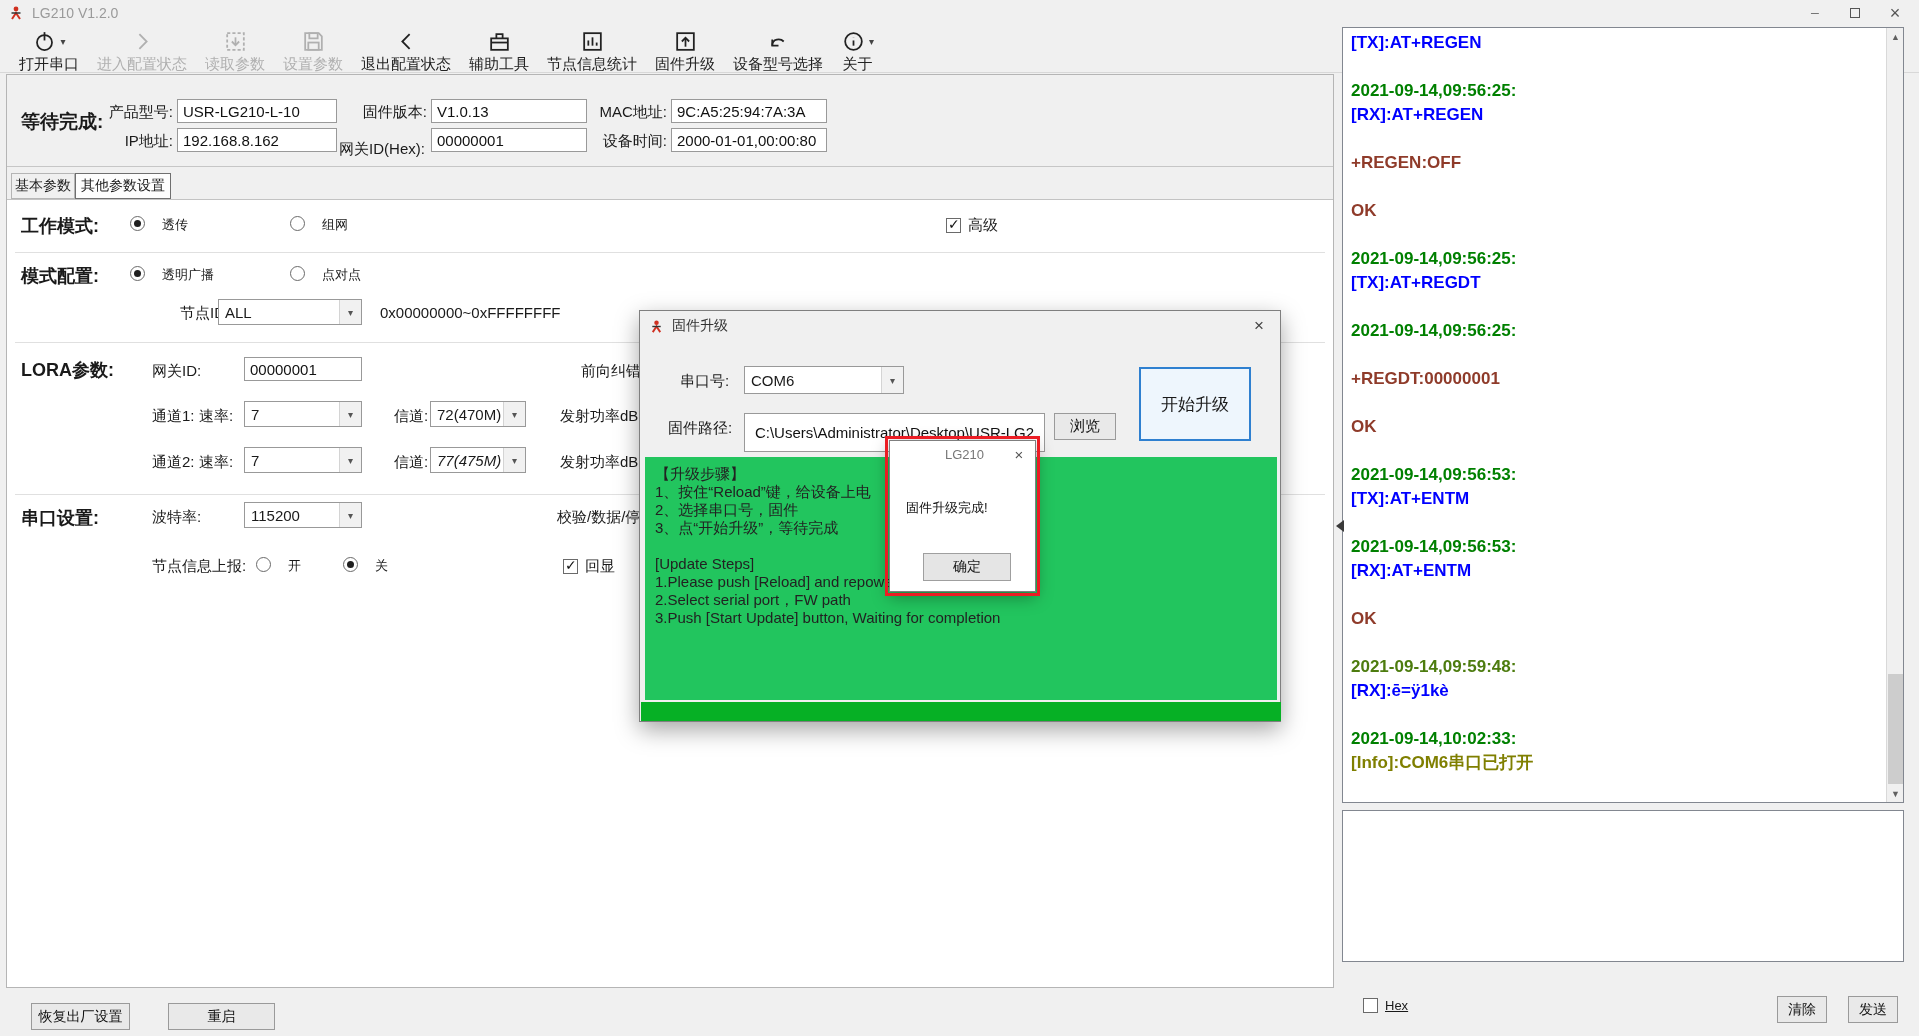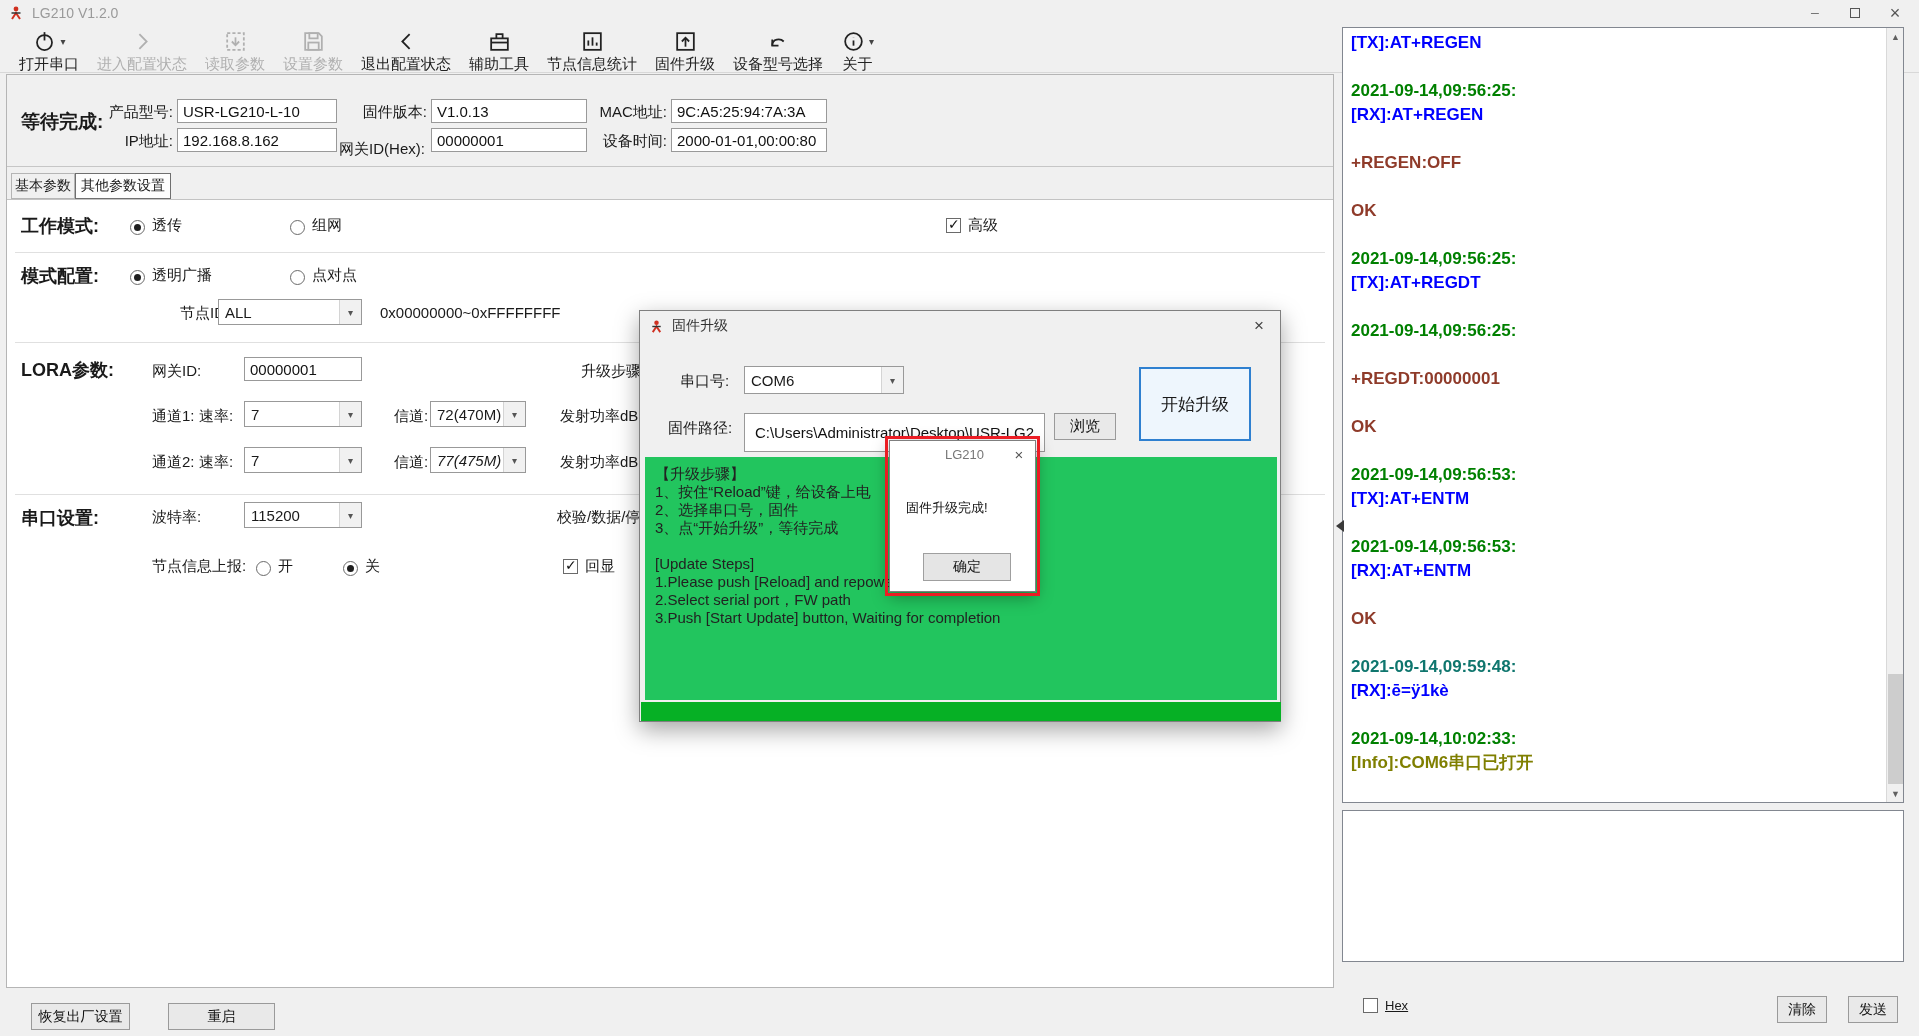--- a/index.html
+++ b/index.html
@@ -34,21 +34,21 @@
   .tinput { position:absolute; height:24px; border:1px solid #999; background:#fff; font:15px "Liberation Sans","DejaVu Sans",sans-serif; padding:0 5px; color:#111; }
 
   .tab { position:absolute; height:26px; display:flex; align-items:center; justify-content:center; font-size:14px; background:#f0f0f0; border:1px solid #b5b5b5; }
   .tab.selected { background:#fdfdfd; border:1px solid #6f6f6f; z-index:2; }
   .tab-content { position:absolute; left:0; top:124px; right:0; bottom:0; background:#fff; border-top:1px solid #c3c3c3; }
 
   .sec-h { position:absolute; font-size:18px; font-weight:bold; white-space:nowrap; }
   .hsep { position:absolute; left:8px; right:8px; height:1px; background:#e0e0e0; }
   .ptext { position:absolute; font-size:15px; white-space:nowrap; }
 
-  .radio { position:absolute; display:inline-flex; align-items:flex-end; gap:7px; font-size:15px; white-space:nowrap; }
+  .radio { position:absolute; display:inline-flex; align-items:flex-start; gap:17px; font-size:13px; white-space:nowrap; }
   .radio .rdot { width:15px; height:15px; border:1px solid #6a6a6a; border-radius:50%; background:#fff; position:relative; flex:none; }
   .radio.checked .rdot::after { content:""; position:absolute; inset:3px; border-radius:50%; background:#1f1f1f; }
   .checkbox { position:absolute; display:inline-flex; align-items:center; gap:7px; font-size:15px; white-space:nowrap; }
   .checkbox .cbox { width:15px; height:15px; border:1px solid #6a6a6a; background:#fff; position:relative; flex:none; }
   .checkbox.checked .cbox::after { content:"✓"; position:absolute; left:1px; top:-3px; font-size:14px; color:#111; }
 
   .combo { position:absolute; height:26px; border:1px solid #999; background:#fff; display:flex; align-items:stretch; }
   .combo .cval { flex:1; display:flex; align-items:center; padding:0 6px; font-size:15px; white-space:nowrap; overflow:hidden; }
   .combo .carrow { width:22px; display:flex; align-items:center; justify-content:center; background:#f1f1f1; border-left:1px solid #d4d4d4; color:#555; font-size:10px; }
   .combo .carrow::after { content:"▾"; }
@@ -264,21 +264,21 @@
     <div class="combo" style="left:211px;top:99px;width:144px;">
       <span class="cval">ALL</span>
         <span class="carrow"></span>
     </div>
     <span class="ptext" style="left:373px;top:104px;">0x00000000~0xFFFFFFFF</span>
     <div class="hsep" style="top:142px;"></div>
 
     <span class="sec-h" style="left:14px;top:158px;">LORA参数:</span>
     <span class="ptext" style="left:145px;top:162px;">网关ID:</span>
     <input class="tinput" style="left: 237px; top: 157px; width: 118px;" value="00000001">
-    <span class="ptext" style="left:574px;top:162px;">升级步骤</span>
+    <span class="ptext" style="left:574px;top:162px;">前向纠错</span>
 
     <span class="ptext" style="left:145px;top:207px;">通道1:</span>
     <span class="ptext" style="left:192px;top:207px;">速率:</span>
     <div class="combo" style="left:237px;top:201px;width:118px;">
       <span class="cval">7</span>
         <span class="carrow"></span>
     </div>
     <span class="ptext" style="left:387px;top:207px;">信道:</span>
     <div class="combo" style="left:423px;top:201px;width:96px;">
       <span class="cval">72(470M)</span>
@@ -348,21 +348,21 @@
       <div style="color: rgb(143, 59, 42);">OK</div>
       <div style="color: rgb(51, 51, 51);">&nbsp;</div>
       <div style="color: rgb(0, 128, 0);">2021-09-14,09:56:53:</div>
       <div style="color: rgb(0, 0, 255);">[TX]:AT+ENTM</div>
       <div style="color: rgb(51, 51, 51);">&nbsp;</div>
       <div style="color: rgb(0, 128, 0);">2021-09-14,09:56:53:</div>
       <div style="color: rgb(0, 0, 255);">[RX]:AT+ENTM</div>
       <div style="color: rgb(51, 51, 51);">&nbsp;</div>
       <div style="color: rgb(143, 59, 42);">OK</div>
       <div style="color: rgb(51, 51, 51);">&nbsp;</div>
-      <div style="color: #0f766e;">2021-09-14,09:59:48:</div>
+      <div style="color: #4d7c0f;">2021-09-14,09:59:48:</div>
       <div style="color: rgb(0, 0, 255);">[RX]:ē=ÿ1kè</div>
       <div style="color: rgb(51, 51, 51);">&nbsp;</div>
       <div style="color: rgb(0, 128, 0);">2021-09-14,10:02:33:</div>
       <div style="color: rgb(127, 127, 0);">[Info]:COM6串口已打开</div>
     </div>
   <div class="scrollbar">
     <div class="sb-btn sb-up"></div>
     <div class="sb-thumb"></div>
     <div class="sb-btn sb-down"></div>
   </div>

